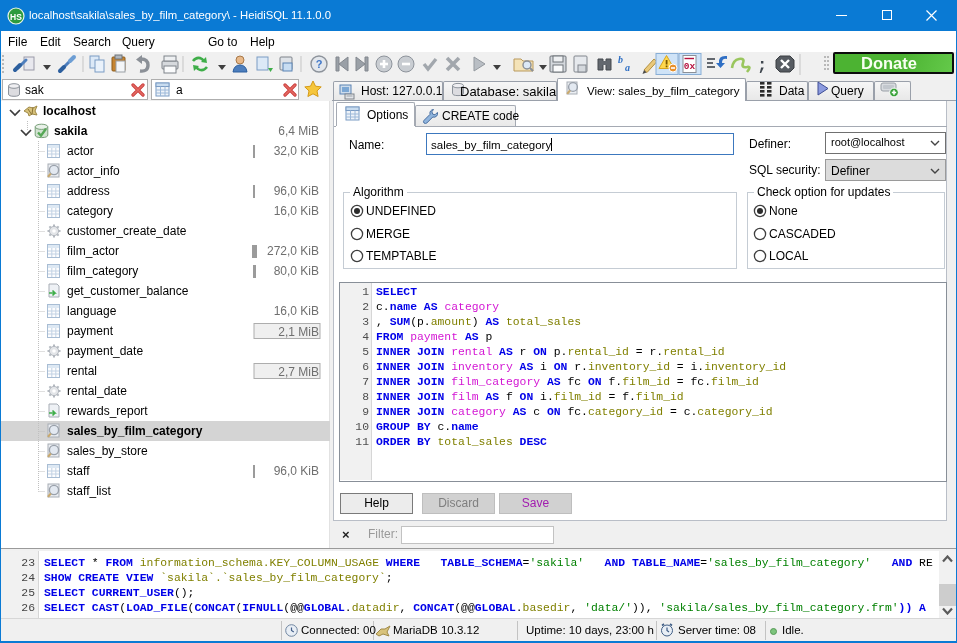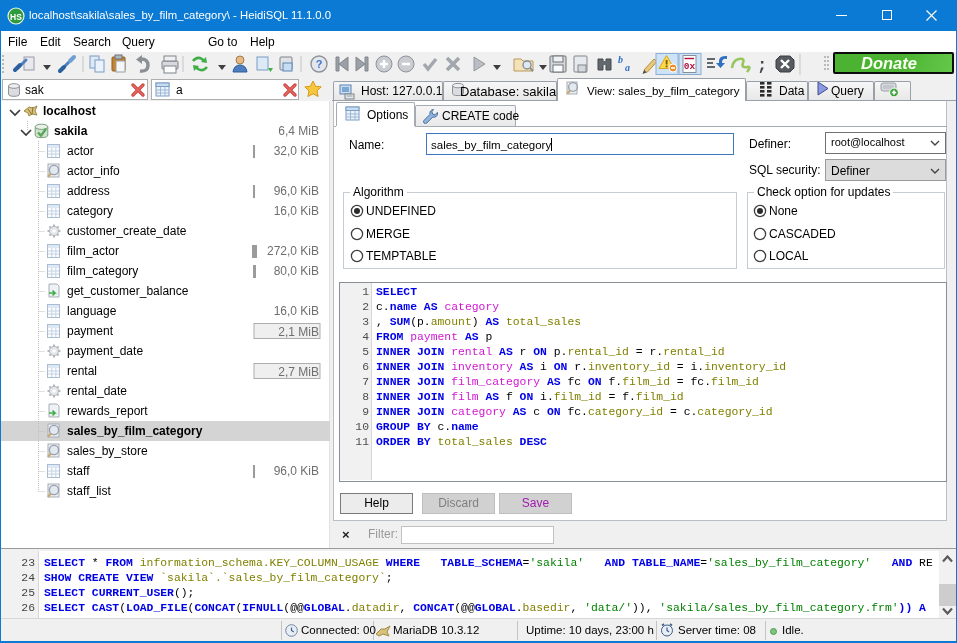--- a/index.html
+++ b/index.html
@@ -164,21 +164,21 @@
         <rect x="824" y="12" width="2" height="2"></rect>
         <rect x="824" y="16" width="2" height="2"></rect>
         <rect x="827" y="4" width="2" height="2"></rect>
         <rect x="827" y="8" width="2" height="2"></rect>
         <rect x="827" y="12" width="2" height="2"></rect>
         <rect x="827" y="16" width="2" height="2"></rect>
       </g>
   </svg>
 
   <div class="abs" style="left:833px;top:0px;width:121px;height:22px;background:linear-gradient(110deg,#4cb332 55%,#64c94a);border:2.5px solid #0c0c0c;border-radius:2px;">
-    <div class="tx" style="left:26px;top:0px;font-size:16.5px;font-weight:bold;color:#f8fff2;font-style:italic;">Donate</div>
+    <div class="tx" style="left:26px;top:0px;font-size:16.5px;font-weight:bold;color:#f8fff2;">Donate</div>
   </div>
 </div>
 
 <div class="abs" id="leftfilters" style="left:0;top:77px;width:332px;height:24px;background:#f0f0f0;">
   <div class="abs" style="left:2px;top:2px;width:146px;height:21px;background:#fff;border:1px solid #aeaeae;">
     <svg class="abs" style="left:3px;top:2px" width="16" height="16" viewBox="0 0 16 16">
         <path d="M2.5 4 v8 q0 2.3 5.5 2.3 q5.5 0 5.5 -2.3 v-8" fill="#dcdce0" stroke="#8d939b"></path>
         <ellipse cx="8" cy="4" rx="5.5" ry="2.3" fill="#efeff2" stroke="#8d939b"></ellipse>
       </svg>
     <div class="tx" style="left:22px;top:3px;font-size:12px;">sak</div>

